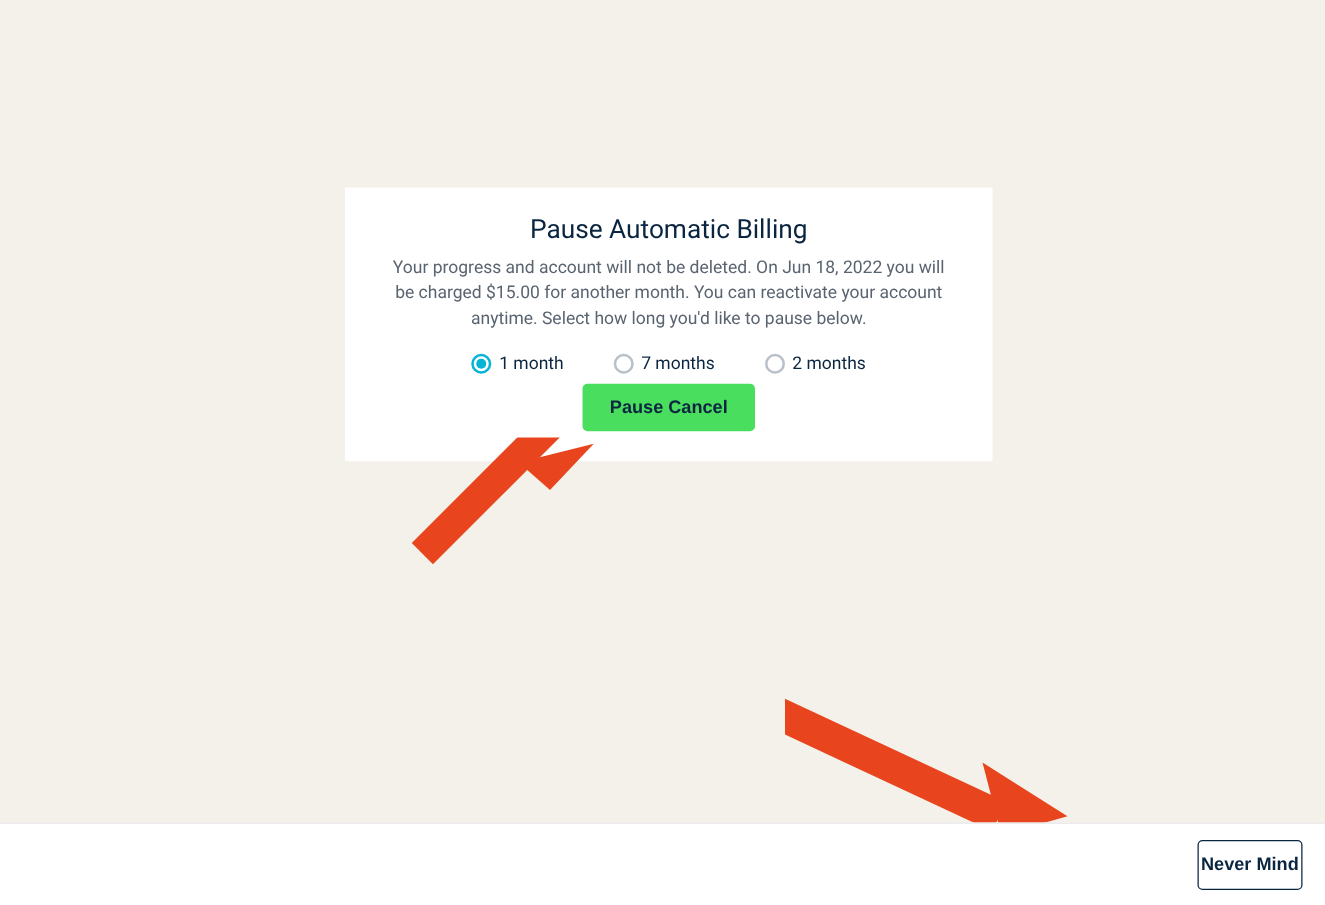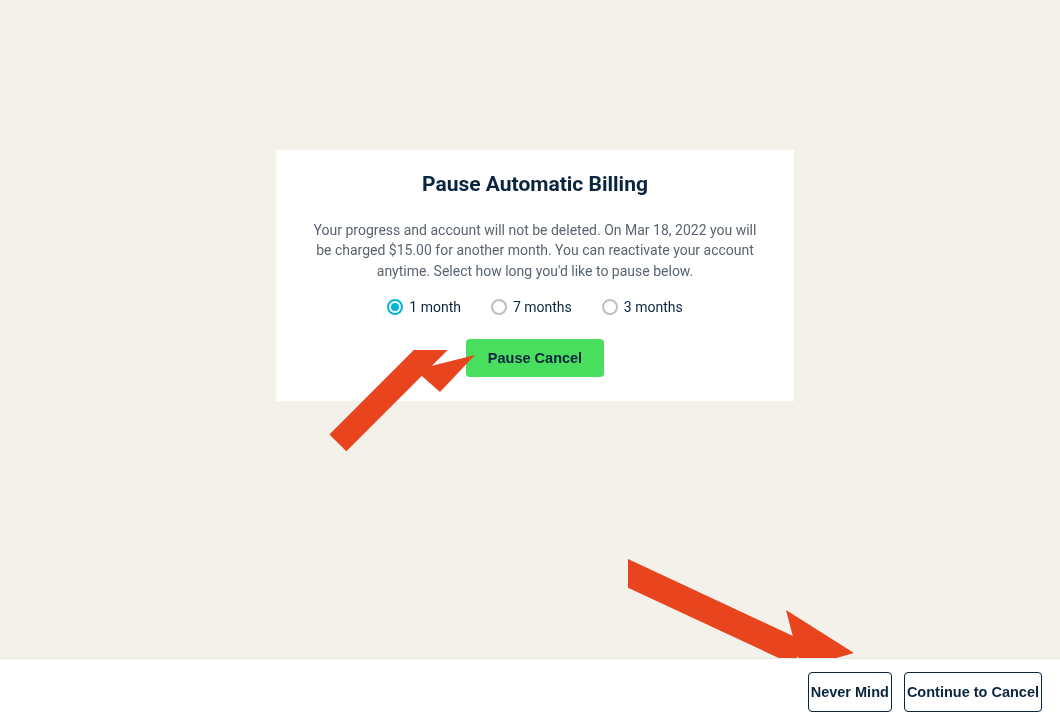--- a/index.html
+++ b/index.html
@@ -19,36 +19,36 @@
       position: absolute;
       left: 276px;
       top: 150px;
       width: 518px;
       background: #ffffff;
       padding: 22px 22px 24px 22px;
       text-align: center;
     }
     .card-title {
       font-size: 21px;
-      font-weight: 700;
+      font-weight: 400;
       color: #0a2540;
-      margin-bottom: 24px;
+      margin-bottom: 8px;
     }
     .card-description {
       font-size: 14px;
       color: #5a6470;
       line-height: 1.45;
       margin-bottom: 18px;
       padding: 0 8px;
     }
     .radio-group {
       display: flex;
       justify-content: center;
-      gap: 30px;
-      margin-bottom: 24px;
+      gap: 40px;
+      margin-bottom: 8px;
     }
     .radio-option {
       display: flex;
       align-items: center;
       gap: 6px;
       cursor: pointer;
     }
     .radio-option .radio-circle {
       width: 16px;
       height: 16px;
@@ -111,33 +111,33 @@
     .annot-arrow {
       position: absolute;
       pointer-events: none;
     }
   </style>
 </head>
 <body>
 
 <div class="card">
   <h2 class="card-title">Pause Automatic Billing</h2>
-  <p class="card-description">Your progress and account will not be deleted. On Mar 18, 2022 you will be charged $15.00 for another month. You can reactivate your account anytime. Select how long you'd like to pause below.</p>
+  <p class="card-description">Your progress and account will not be deleted. On Jun 18, 2022 you will be charged $15.00 for another month. You can reactivate your account anytime. Select how long you'd like to pause below.</p>
   <div class="radio-group">
     <label class="radio-option selected">
       <span class="radio-circle"></span>
       <span class="radio-label">1 month</span>
     </label>
     <label class="radio-option">
       <span class="radio-circle"></span>
       <span class="radio-label">7 months</span>
     </label>
     <label class="radio-option">
       <span class="radio-circle"></span>
-      <span class="radio-label">3 months</span>
+      <span class="radio-label">2 months</span>
     </label>
   </div>
   <button class="pause-button">Pause Cancel</button>
 </div>
 
 <svg class="annot-arrow" style="left:320px; top:350px;" width="160" height="170" viewBox="0 0 160 170">
   <g fill="#e8451e">
     <polygon points="155,5 95,20 120,42"></polygon>
     <rect x="20" y="80" width="148" height="24" transform="rotate(-45 20 95)"></rect>
   </g>
@@ -145,14 +145,13 @@
 
 <svg class="annot-arrow" style="left:628px; top:535px;" width="230" height="140" viewBox="0 0 230 140">
   <g fill="#e8451e">
     <polygon points="226,118 158,75 173,133"></polygon>
     <rect x="0" y="24" width="195" height="26" transform="rotate(25 0 24)"></rect>
   </g>
 </svg>
 
 <div class="footer">
   <button class="footer-button">Never Mind</button>
-  <button class="footer-button">Continue to Cancel</button>
 </div>
 
 </body></html>

